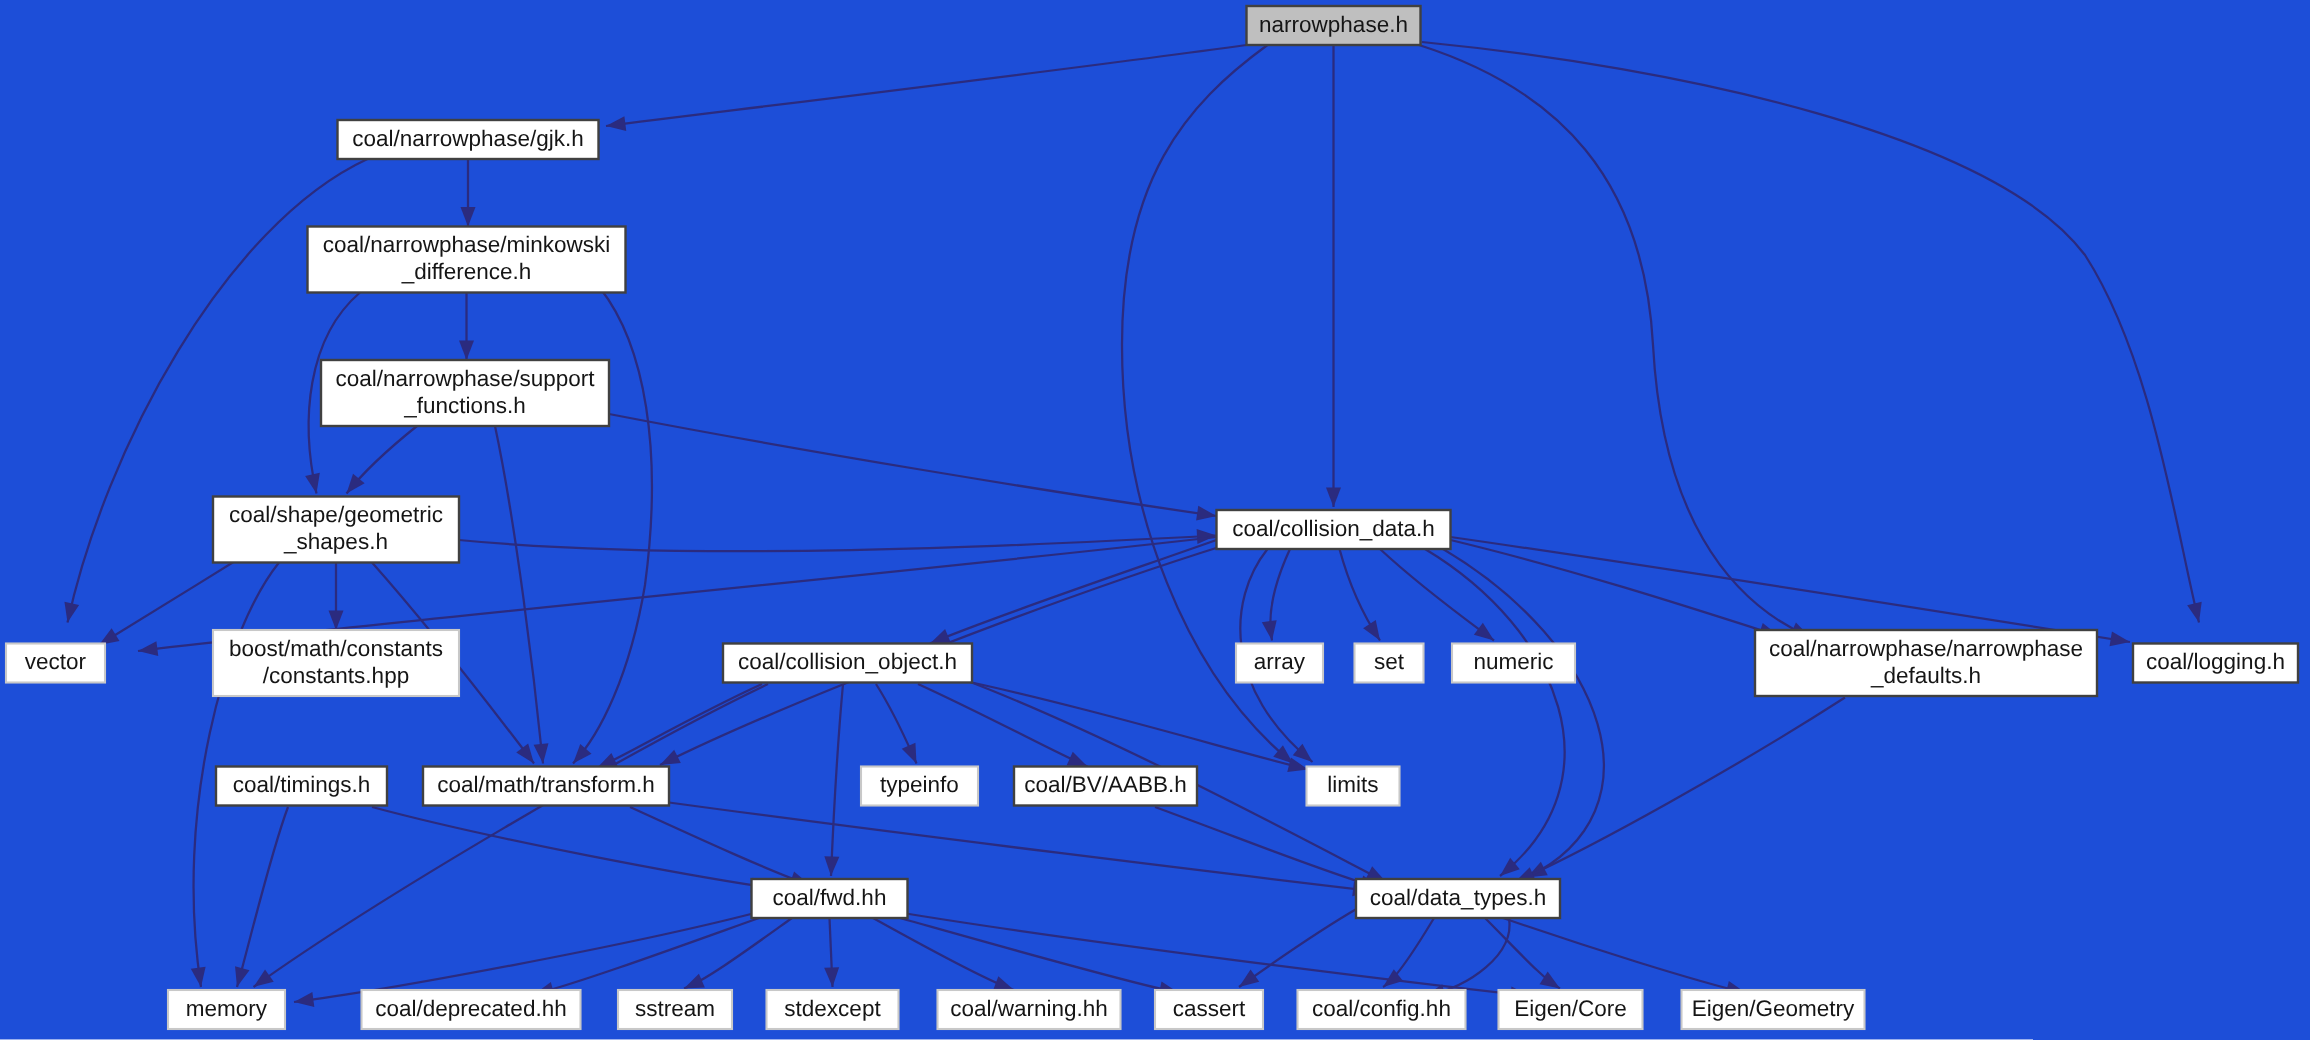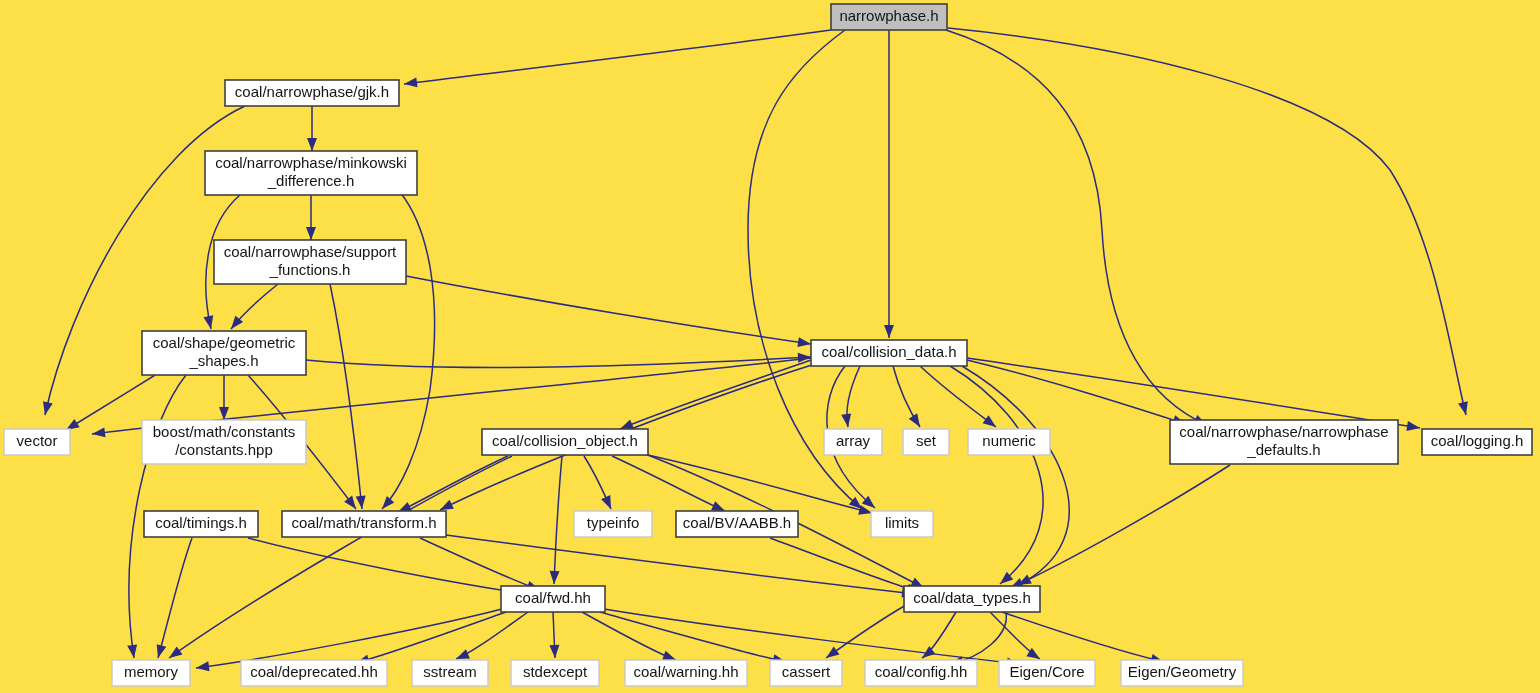--- a/index.html
+++ b/index.html
@@ -4,21 +4,21 @@
 <style>
   html, body {
     margin: 0;
     padding: 0;
     background: #ffffff;
   }
   #graph-root {
     position: relative;
     width: 1540px;
     height: 693px;
-    background: #fde047;
+    background: #1d4ed8;
     font-family: "Liberation Sans", sans-serif;
   }
   svg.graph-canvas {
     position: absolute;
     left: 0;
     top: 0;
     width: 1540px;
     height: 693px;
     overflow: visible;
   }

